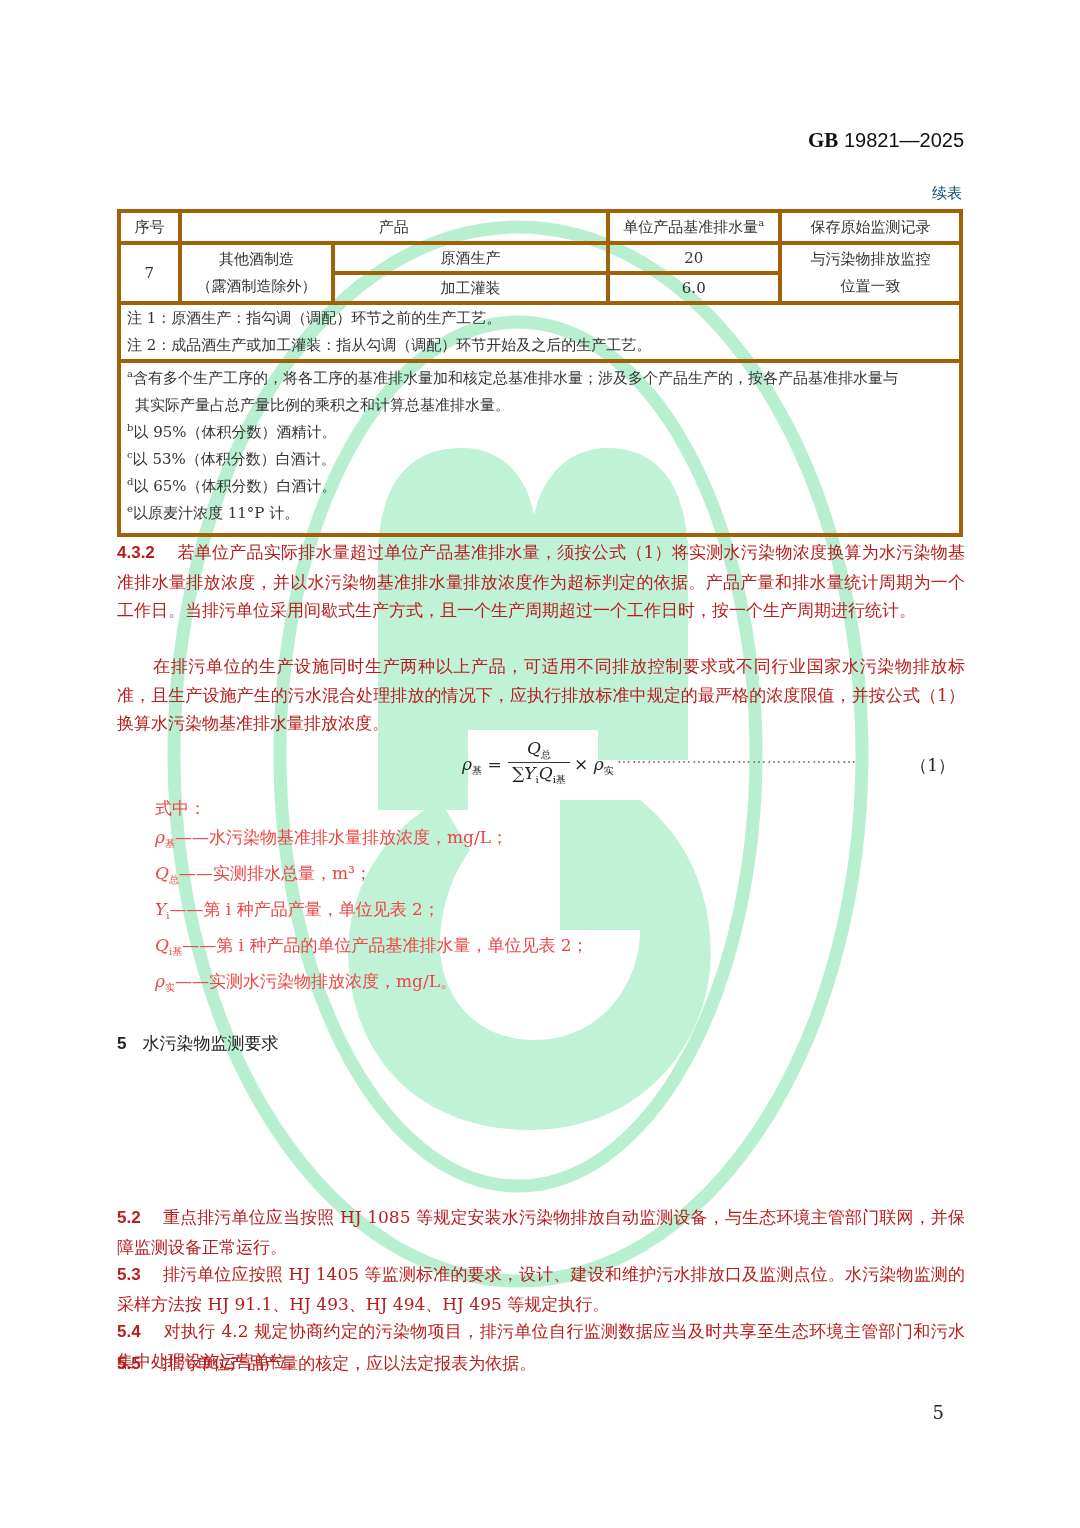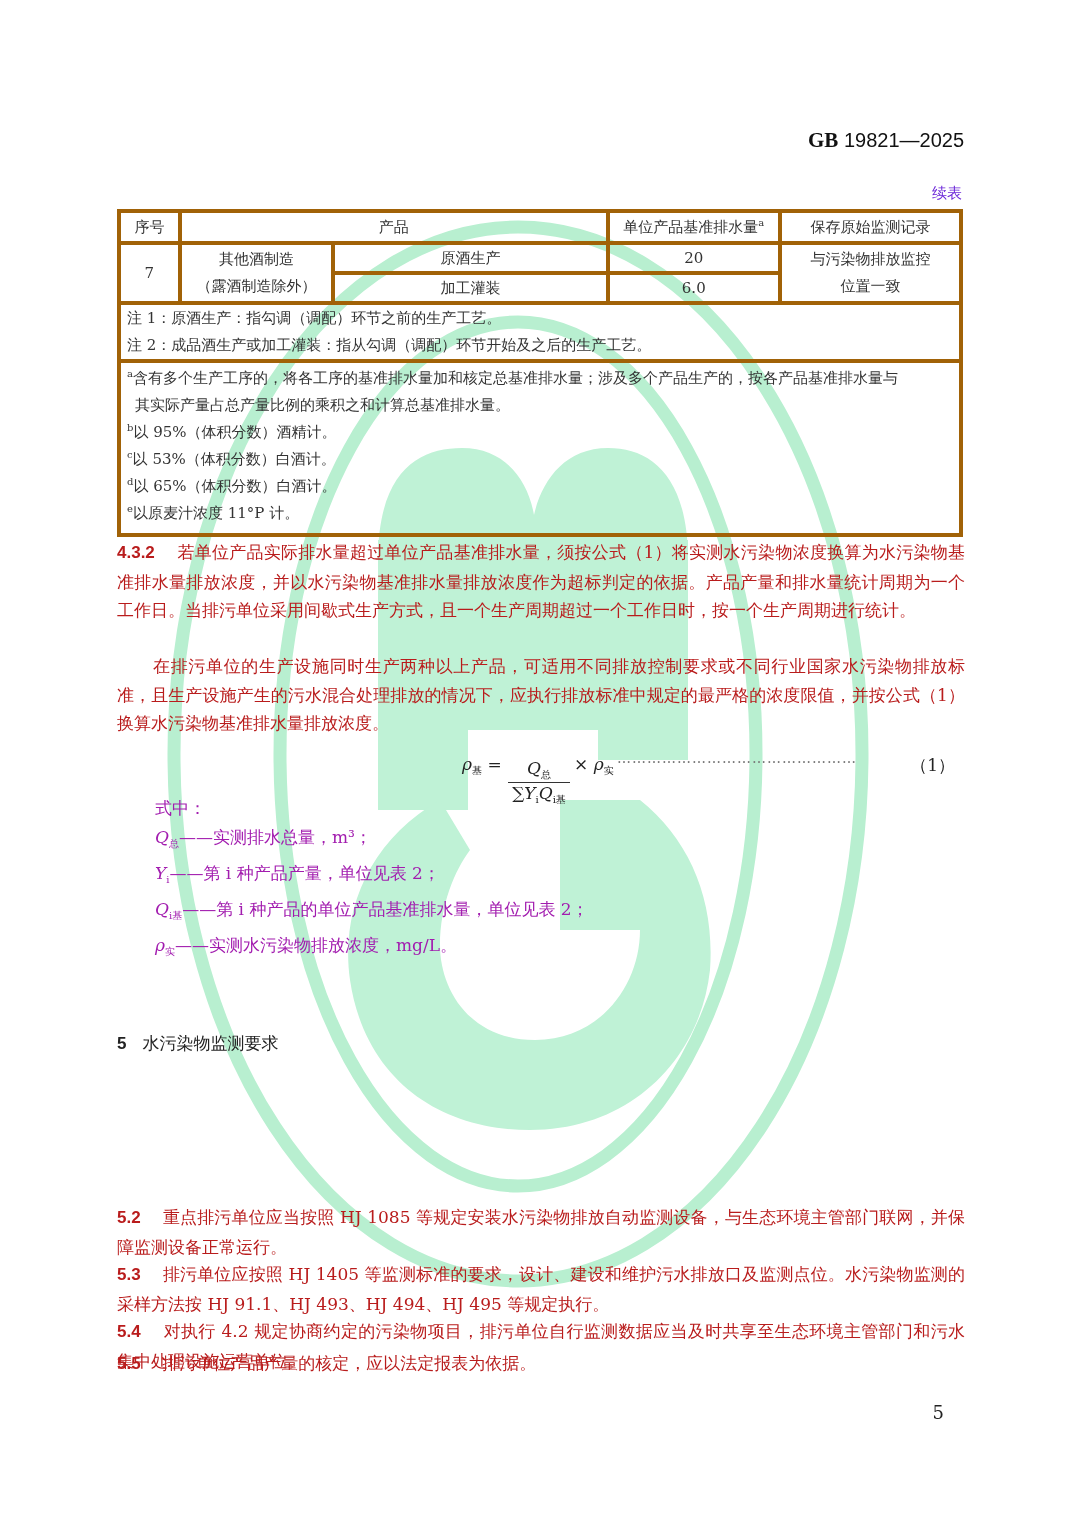--- a/index.html
+++ b/index.html
@@ -9,21 +9,21 @@
     font-family: "DejaVu Serif", "Liberation Serif", serif;
   }
   .watermark { position: absolute; left: 0; top: 0; width: 1080px; height: 1528px; z-index: 0; pointer-events: none; }
   .content { position: absolute; left: 0; top: 0; width: 1080px; height: 1528px; z-index: 1; }
 
   .std-code {
     position: absolute; right: 116px; top: 128px;
     font-family: "Liberation Sans", sans-serif; font-size: 20px; color: #111; margin-left: 24px;
   }
   .std-code b { font-family: "Liberation Serif", serif; font-weight: bold; font-size: 21px; }
-  .cont-label { position: absolute; right: 118px; top: 184px; font-size: 15px; color: #6d28d9; }
+  .cont-label { position: absolute; right: 118px; top: 184px; font-size: 15px; color: #0c4a6e; }
 
   table.t {
     position: absolute; left: 117px; top: 209px; width: 846px;
     border-collapse: collapse; font-size: 15px; color: #333;
     border: 2px solid #222;
   }
   table.t td { border: 4px solid #a16207; text-align: center; height: 26px; padding: 0; line-height: 26px; }
   table.t tr.head td { border-bottom: 2px solid #222; height: 28px; }
   table.t td.note { text-align: left; padding-left: 6px; border-top: 1px solid #444; }
   table.t tr.notes-top td { border-top: 2px solid #222; }
@@ -31,29 +31,29 @@
   .nl { display: block; height: 27px; line-height: 27px; }
   sup { font-size: 10px; vertical-align: super; line-height: 0; }
 
   .para { position: absolute; left: 117px; width: 848px; font-size: 17px; line-height: 28.6px; color: #b91c1c; text-align: justify; }
   .num { font-family: "Liberation Sans", sans-serif; font-weight: bold; }
   .indent { text-indent: 36px; }
 
   .formula { position: absolute; left: 462px; top: 738px; width: 503px; height: 56px; font-size: 17px; }
   .formula .lhs { position: absolute; left: 0; top: 16px; font-style: italic; }
   .formula .frac { position: absolute; left: 46px; top: 0; width: 62px; text-align: center; }
-  .formula .frac .top { display: block; font-style: italic; height: 24px; margin-top: 20px; }
+  .formula .frac .top { display: block; font-style: italic; height: 24px; }
   .formula .frac .bar { display: block; border-top: 1px solid #333; }
   .formula .frac .bot { display: block; font-style: italic; }
   .formula .rhs { position: absolute; left: 112px; top: 16px; font-style: italic; }
   .formula .dots { position: absolute; left: 155px; top: 12px; color: #777; letter-spacing: 1px; font-size: 14px; }
   .formula .eqno { position: absolute; right: 10px; top: 16px; }
   small.s { font-size: 10px; font-style: normal; vertical-align: sub; }
 
-  .vars { position: absolute; left: 155px; top: 794px; width: 820px; font-size: 17px; line-height: 29.4px; color: #a21caf; }
+  .vars { position: absolute; left: 155px; top: 794px; width: 820px; font-size: 17px; line-height: 29.4px; color: #ef4444; }
   .vars i { font-style: italic; }
 
   .h5 { position: absolute; left: 117px; top: 1032px; font-size: 17px; color: #222; }
   .h5 .num { margin-right: 16px; }
   .page-no { position: absolute; right: 136px; top: 1402px; font-size: 18px; color: #222; }
 </style>
 </head>
 <body>
 
 <svg class="watermark" viewBox="0 0 1080 1528" xmlns="http://www.w3.org/2000/svg">
@@ -145,20 +145,21 @@
       <span class="bar"></span>
       <span class="bot"><span>∑Y</span><small class="s">i</small><span>Q</span><small class="s">i基</small></span>
     </span>
     <span class="rhs"><span>×</span> <span>ρ</span><small class="s">实</small></span>
     <span class="dots">…………………………………………</span>
     <span class="eqno">（1）</span>
   </div>
 
   <div class="vars">
     <div>式中：</div>
+    <div><i>ρ</i><small class="s">基</small><span>——水污染物基准排水量排放浓度，mg/L；</span></div>
     <div><i>Q</i><small class="s">总</small><span>——实测排水总量，m³；</span></div>
     <div><i>Y</i><small class="s">i</small><span>——第 i 种产品产量，单位见表 2；</span></div>
     <div><i>Q</i><small class="s">i基</small><span>——第 i 种产品的单位产品基准排水量，单位见表 2；</span></div>
     <div><i>ρ</i><small class="s">实</small><span>——实测水污染物排放浓度，mg/L。</span></div>
   </div>
 
   <div class="h5">
     <span class="num">5</span><span>水污染物监测要求</span>
   </div>
 

